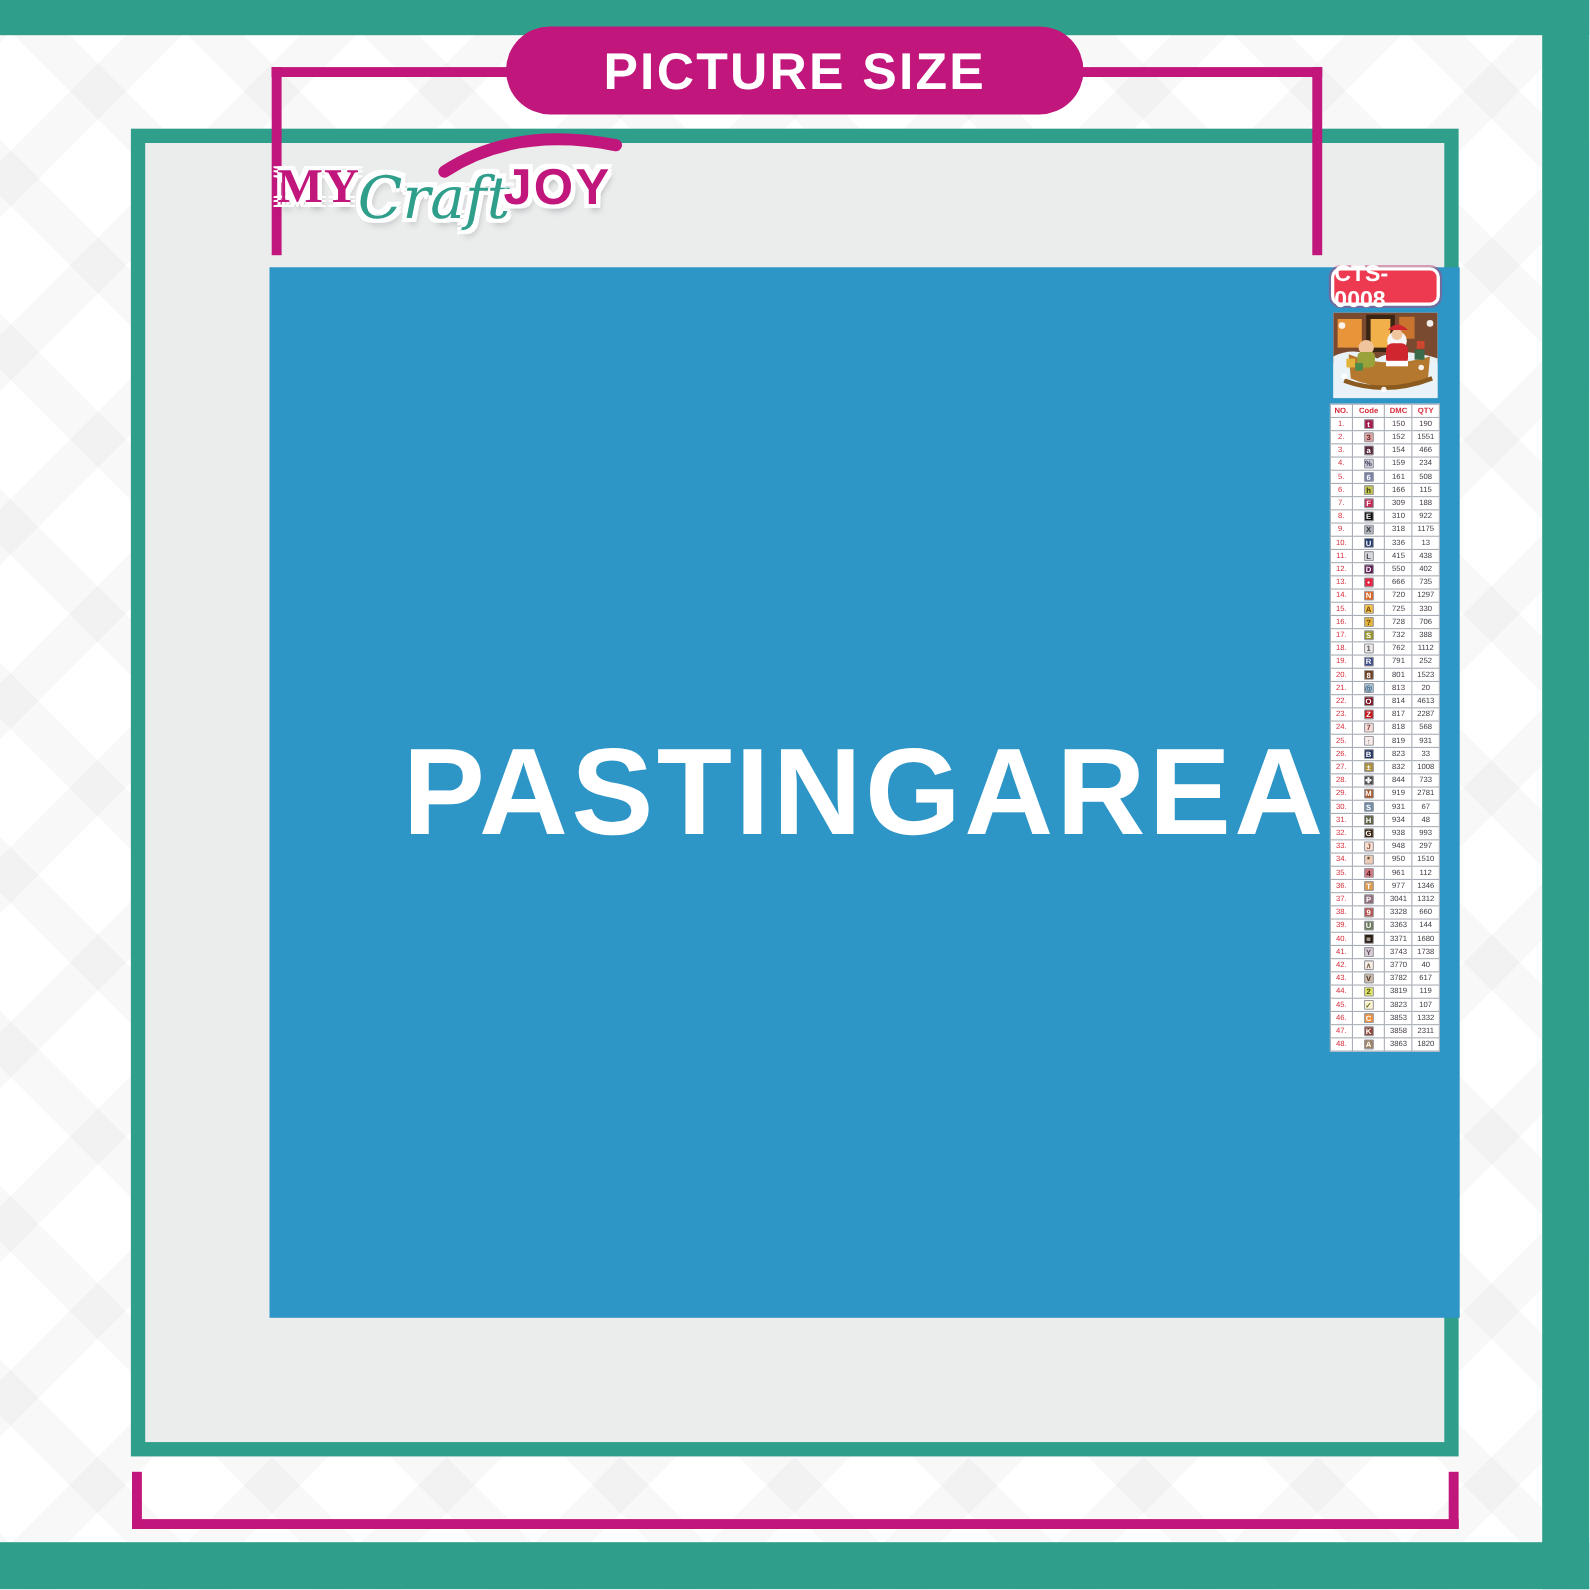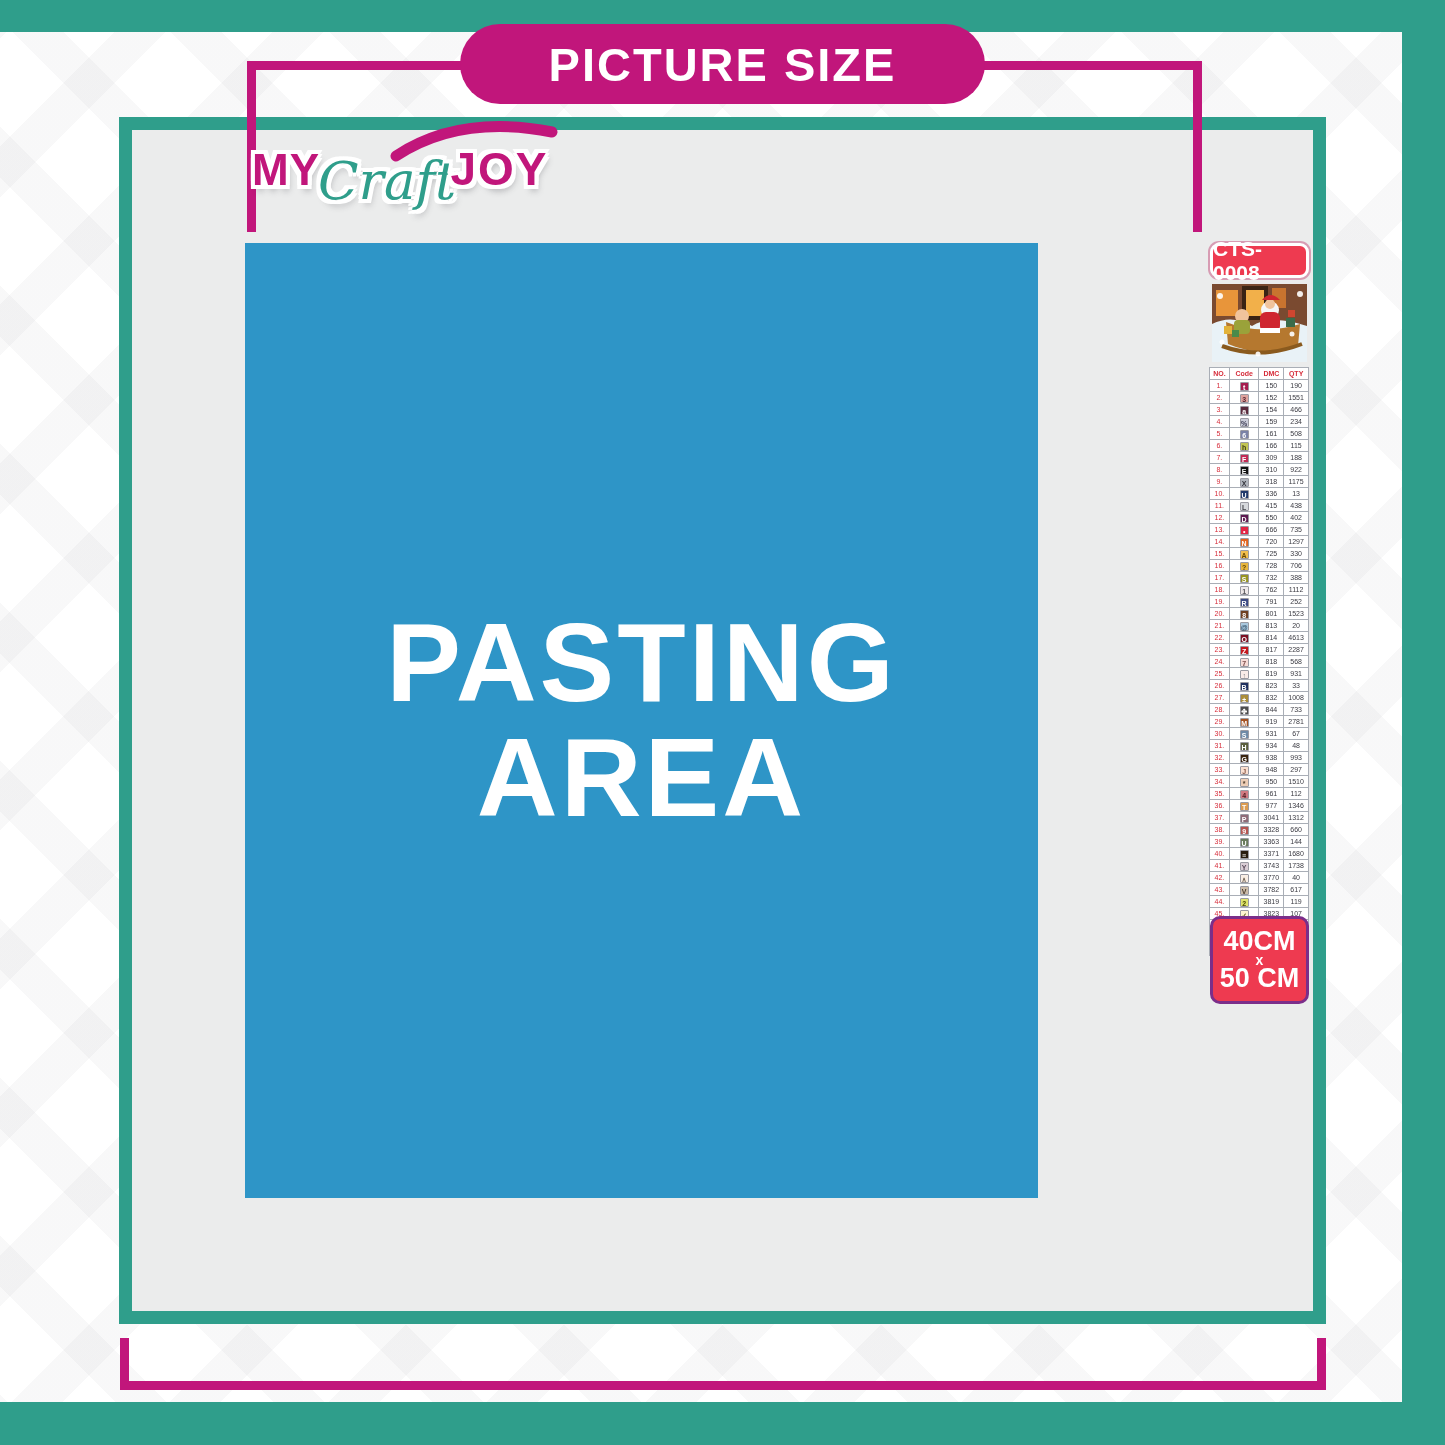--- a/index.html
+++ b/index.html
@@ -39,28 +39,28 @@
   .pill-top{top:24px;}
   .pill-bottom{top:1345px;}
   
   .logo{position:absolute;left:252px;top:150px;display:flex;align-items:flex-end;z-index:3;}
   .logo span{
     text-shadow:
       -4px -4px 0 #fff, 4px -4px 0 #fff, -4px 4px 0 #fff, 4px 4px 0 #fff,
       -4px 0 0 #fff, 4px 0 0 #fff, 0 -4px 0 #fff, 0 4px 0 #fff,
       3px 6px 6px rgba(60,60,70,.35);
   }
-  .logo-my{font-weight:bold;font-size:44px;color:var(--magenta);letter-spacing:1px;line-height:1;position:relative;top:-4px;}
+  .logo-my{font-weight:bold;font-size:44px;color:var(--magenta);letter-spacing:1px;line-height:1;position:relative;top:-4px;font-family:Liberation Serif, serif;}
   .logo-craft{font-family:"DejaVu Serif",serif;font-style:italic;font-weight:normal;font-size:53px;color:var(--teal);line-height:.8;margin:0 -6px 0 -2px;position:relative;top:6px;}
   .logo-joy{font-weight:bold;font-size:46px;color:var(--magenta);letter-spacing:2px;line-height:1;position:relative;top:-4px;}
   .logo-swash{position:absolute;right:-12px;top:-38px;}
   
   .blue-area{
-    position:absolute;left:245px;top:243px;width:793px;height:955px;
-    background:var(--blue);display:flex;flex-direction:column;
+    position:absolute;left:245px;top:243px;width:1082px;height:955px;
+    background:var(--blue);display:flex;flex-direction:row;
     align-items:center;justify-content:center;z-index:2;
   }
   .pasting-line{color:#fff;font-weight:bold;font-size:112px;letter-spacing:3px;line-height:1.02;text-align:center;}
   
   .cts-badge{
     position:absolute;left:1210px;top:243px;width:99px;height:35px;
     background:var(--crimson);border:3px solid #fff;border-radius:9px;
     box-shadow:0 0 0 2px rgba(190,60,110,.45);
     display:flex;align-items:center;justify-content:center;
     color:#fff;font-weight:bold;font-size:21px;letter-spacing:0;z-index:3;
@@ -456,19 +456,14 @@
         </tr>
         <tr>
           <td class="no-cell">48.</td>
           <td><span class="chip" style="background: rgb(158, 130, 101); color: rgb(255, 255, 255);">A</span></td>
           <td>3863</td>
           <td>1820</td>
         </tr>
       </tbody>
   </table>
 
-  <div class="size-badge">
-    <div class="size-l1">40CM</div>
-    <div class="size-l2">x</div>
-    <div class="size-l3">50 CM</div>
-  </div>
 
 </div>
 
 </body></html>

